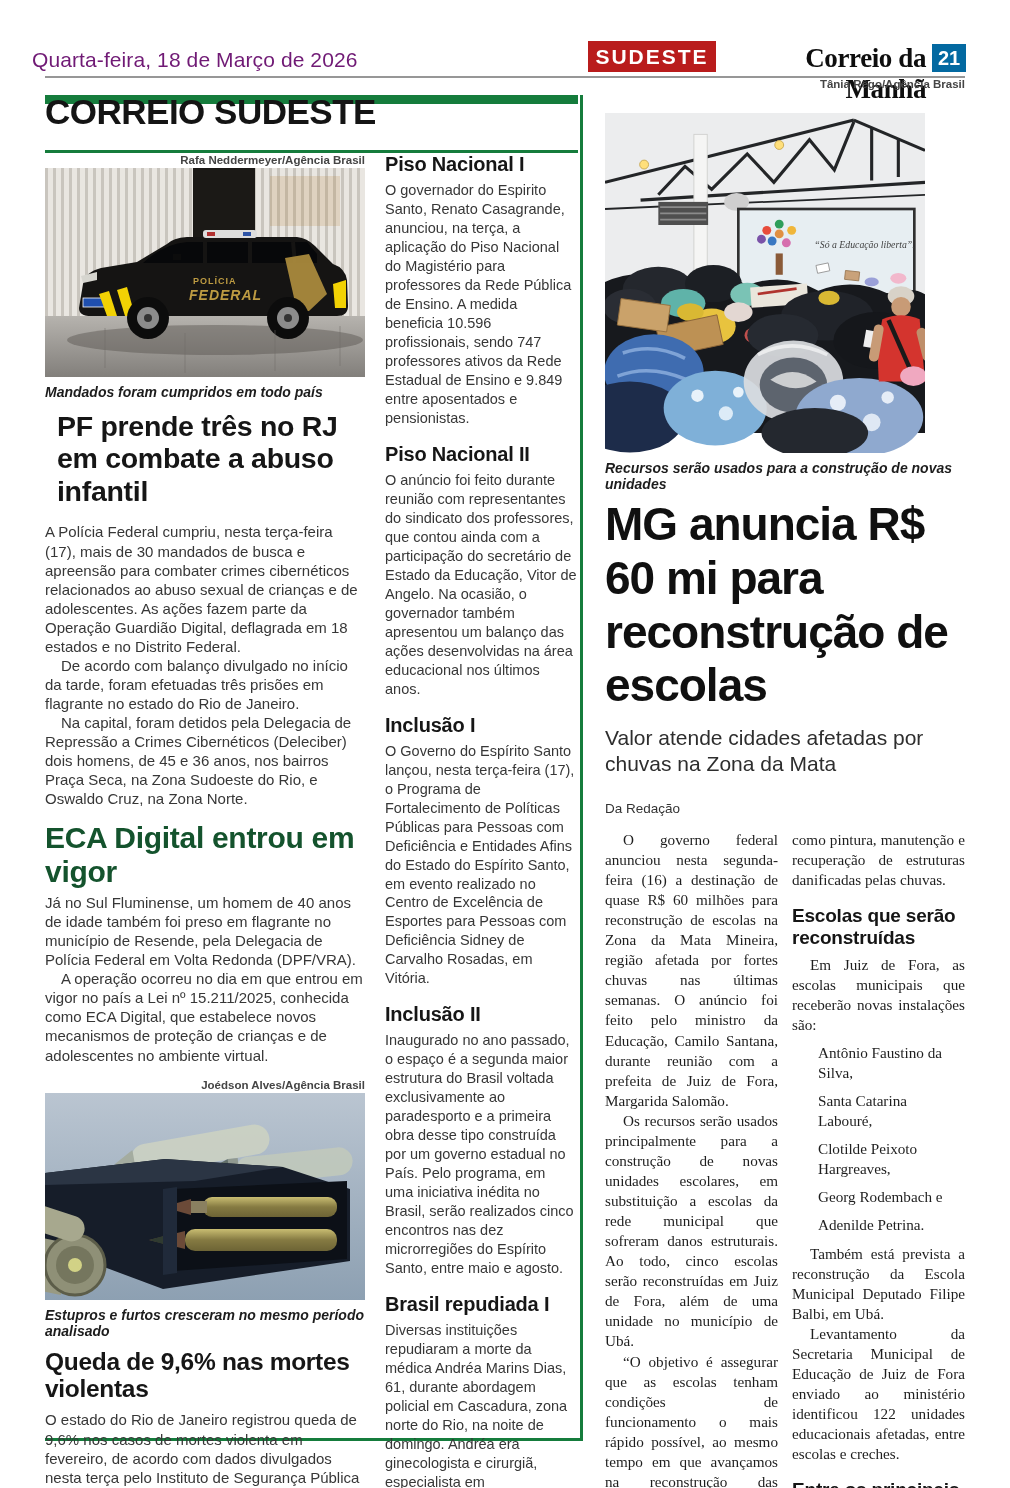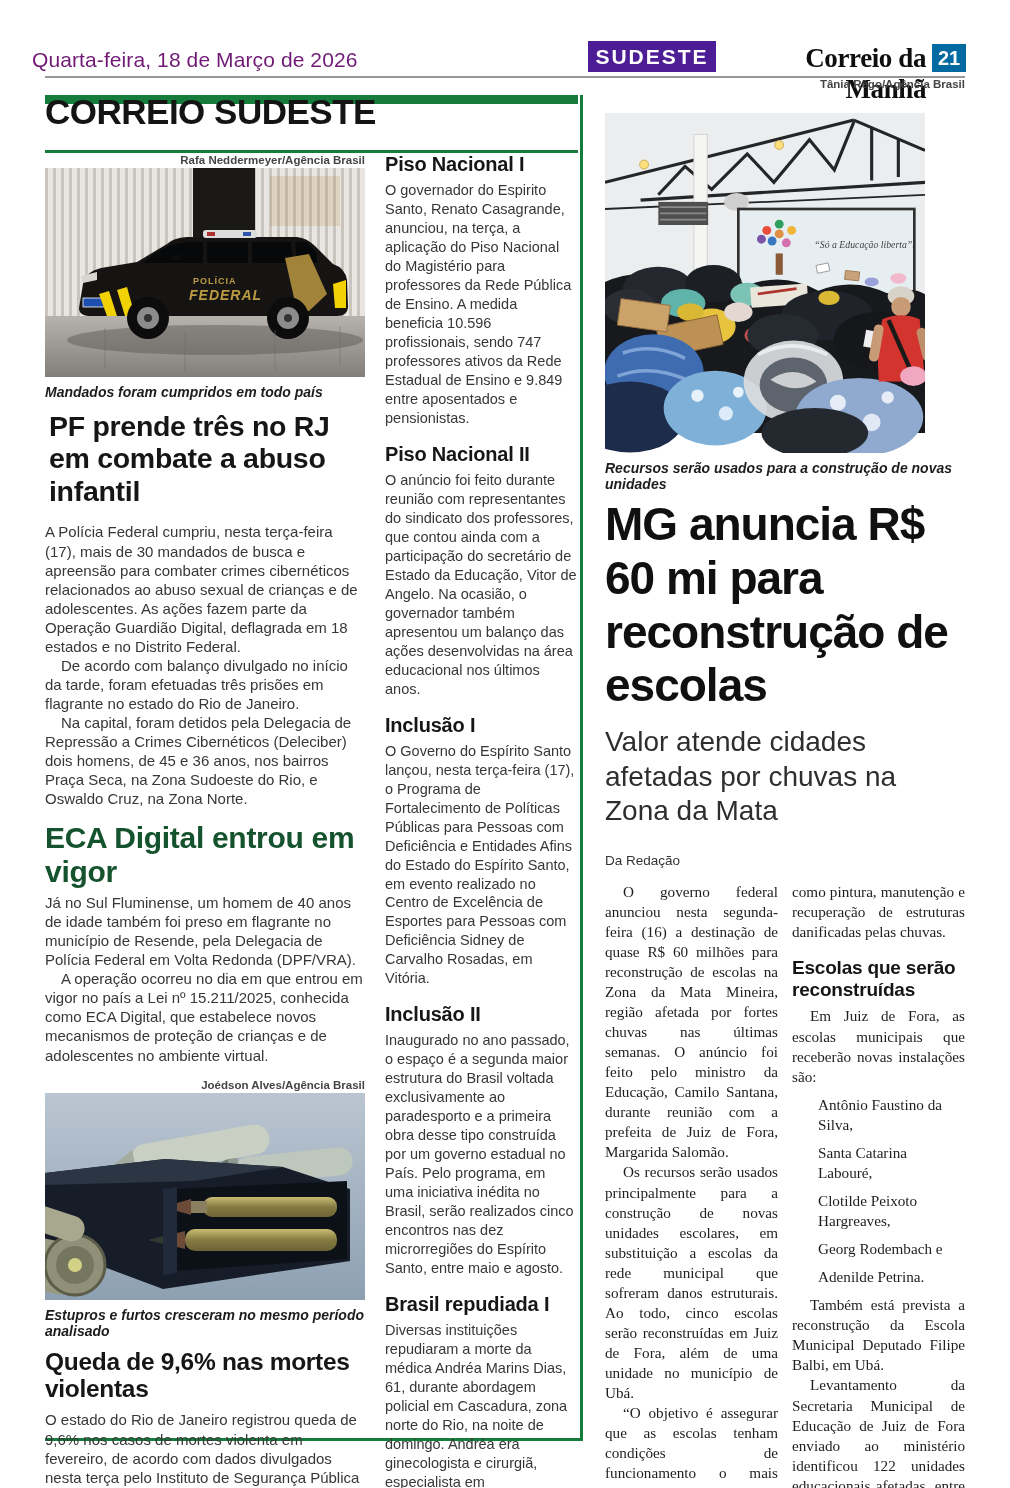--- a/index.html
+++ b/index.html
@@ -4,55 +4,55 @@
 <style>
   html,body{margin:0;padding:0;}
   body{
     width:1010px;height:1488px;position:relative;background:#ffffff;
     font-family:"Liberation Sans",sans-serif;color:#222;overflow:hidden;
     -webkit-font-smoothing:antialiased;
   }
   
   .hdr-date{position:absolute;left:32px;top:48px;font-size:21px;color:#701a75;letter-spacing:.1px;}
   .hdr-rule{position:absolute;left:45px;top:76px;width:920px;height:2px;background:#979797;}
-  .badge{position:absolute;left:588px;top:41px;width:128px;height:31px;background:#4c1d95;color:#fff;
+  .badge{position:absolute;left:588px;top:41px;width:128px;height:31px;background:#b91c1c;color:#fff;
     display:flex;align-items:center;justify-content:center;font-weight:bold;font-size:21px;letter-spacing:2px;}
   .masthead{position:absolute;left:730px;top:43px;width:196px;text-align:right;
     font-family:"Liberation Serif",serif;font-weight:bold;font-size:27px;color:#0e0e0e;letter-spacing:-.4px;}
   .pagenum{position:absolute;left:932px;top:44px;width:34px;height:28px;background:#0369a1;color:#fff;
     display:flex;align-items:center;justify-content:center;font-weight:bold;font-size:20px;}
   
   .g-top{position:absolute;left:45px;top:95px;width:533px;height:9px;background:#157c3c;}
   .g-under{position:absolute;left:45px;top:150px;width:533px;height:3px;background:#157c3c;}
   .g-vert{position:absolute;left:580px;top:95px;width:3px;height:1346px;background:#157c3c;}
   .g-bottom{position:absolute;left:45px;top:1438px;width:538px;height:3px;background:#157c3c;}
   .sec-title{position:absolute;left:45px;top:92px;width:530px;font-size:35px;font-weight:bold;
     letter-spacing:-.5px;color:#141414;}
   
   .left-col{position:absolute;left:45px;top:154px;width:320px;}
   .pcredit{font-size:11.5px;font-weight:bold;color:#454545;text-align:right;margin:0 0 2px;}
   .photo{display:block;width:320px;}
   .cap{font-style:italic;font-weight:bold;font-size:14px;color:#1d1d1d;margin:7px 0 10px;}
-  .h-a1{font-size:28.5px;line-height:1.14;font-weight:bold;color:#161616;letter-spacing:-.3px;margin:8px 4px 15px;}
+  .h-a1{font-size:28.5px;line-height:1.14;font-weight:bold;color:#161616;letter-spacing:-.3px;margin:8px 12px 15px;}
   .h-a2{font-size:24.5px;line-height:1.1;font-weight:bold;color:#161616;letter-spacing:-.3px;margin:6px 0 8px;}
   .bp{font-size:15px;line-height:1.27;color:#373737;margin:0;}
   .bp.ind{text-indent:16px;}
   .sub-l{font-size:30px;font-weight:bold;color:#14532d;margin:13px 0 4px;letter-spacing:-.3px;}
   .pcredit.mt{margin-top:14px;}
   
   .mid-col{position:absolute;left:385px;top:146px;width:192px;}
   .mid-col h3{font-size:20px;font-weight:bold;color:#161616;margin:15px 0 5px;letter-spacing:-.2px;}
   .mid-col h3:first-child{margin-top:7px;}
   .mid-col p{font-size:14.5px;line-height:1.31;color:#373737;margin:0;}
   
   .right-col{position:absolute;left:605px;top:78px;width:360px;}
   .r-credit{font-size:11.5px;font-weight:bold;color:#454545;text-align:right;margin:0 0 3px;}
   .r-cap{font-style:italic;font-weight:bold;font-size:14px;color:#1d1d1d;margin:7px 0 4px;}
   .r-head{font-size:46px;line-height:1.17;font-weight:bold;color:#101010;letter-spacing:-1px;margin:6px 0 12px;}
-  .r-deck{font-size:28px;line-height:1.23;color:#2e2e2e;margin:0 0 24px;}
+  .r-deck{font-size:21px;line-height:1.23;color:#2e2e2e;margin:0 0 24px;}
   .r-byline{font-size:13.5px;color:#333;margin:0 0 14px;}
   .r-cols{display:flex;gap:14px;}
   .r-c{width:173px;}
   .rp{font-family:"Liberation Serif",serif;font-size:15.2px;line-height:1.32;text-align:justify;
     color:#1e1e1e;margin:0;}
   .rp.ind{text-indent:18px;}
   .school{font-family:"Liberation Serif",serif;font-size:15.2px;line-height:1.32;color:#1e1e1e;
     margin:8px;padding-left:18px;}
   .rh{font-size:19px;line-height:1.15;font-weight:bold;color:#151515;margin:15px 0 6px;letter-spacing:-.2px;}
 </style>

